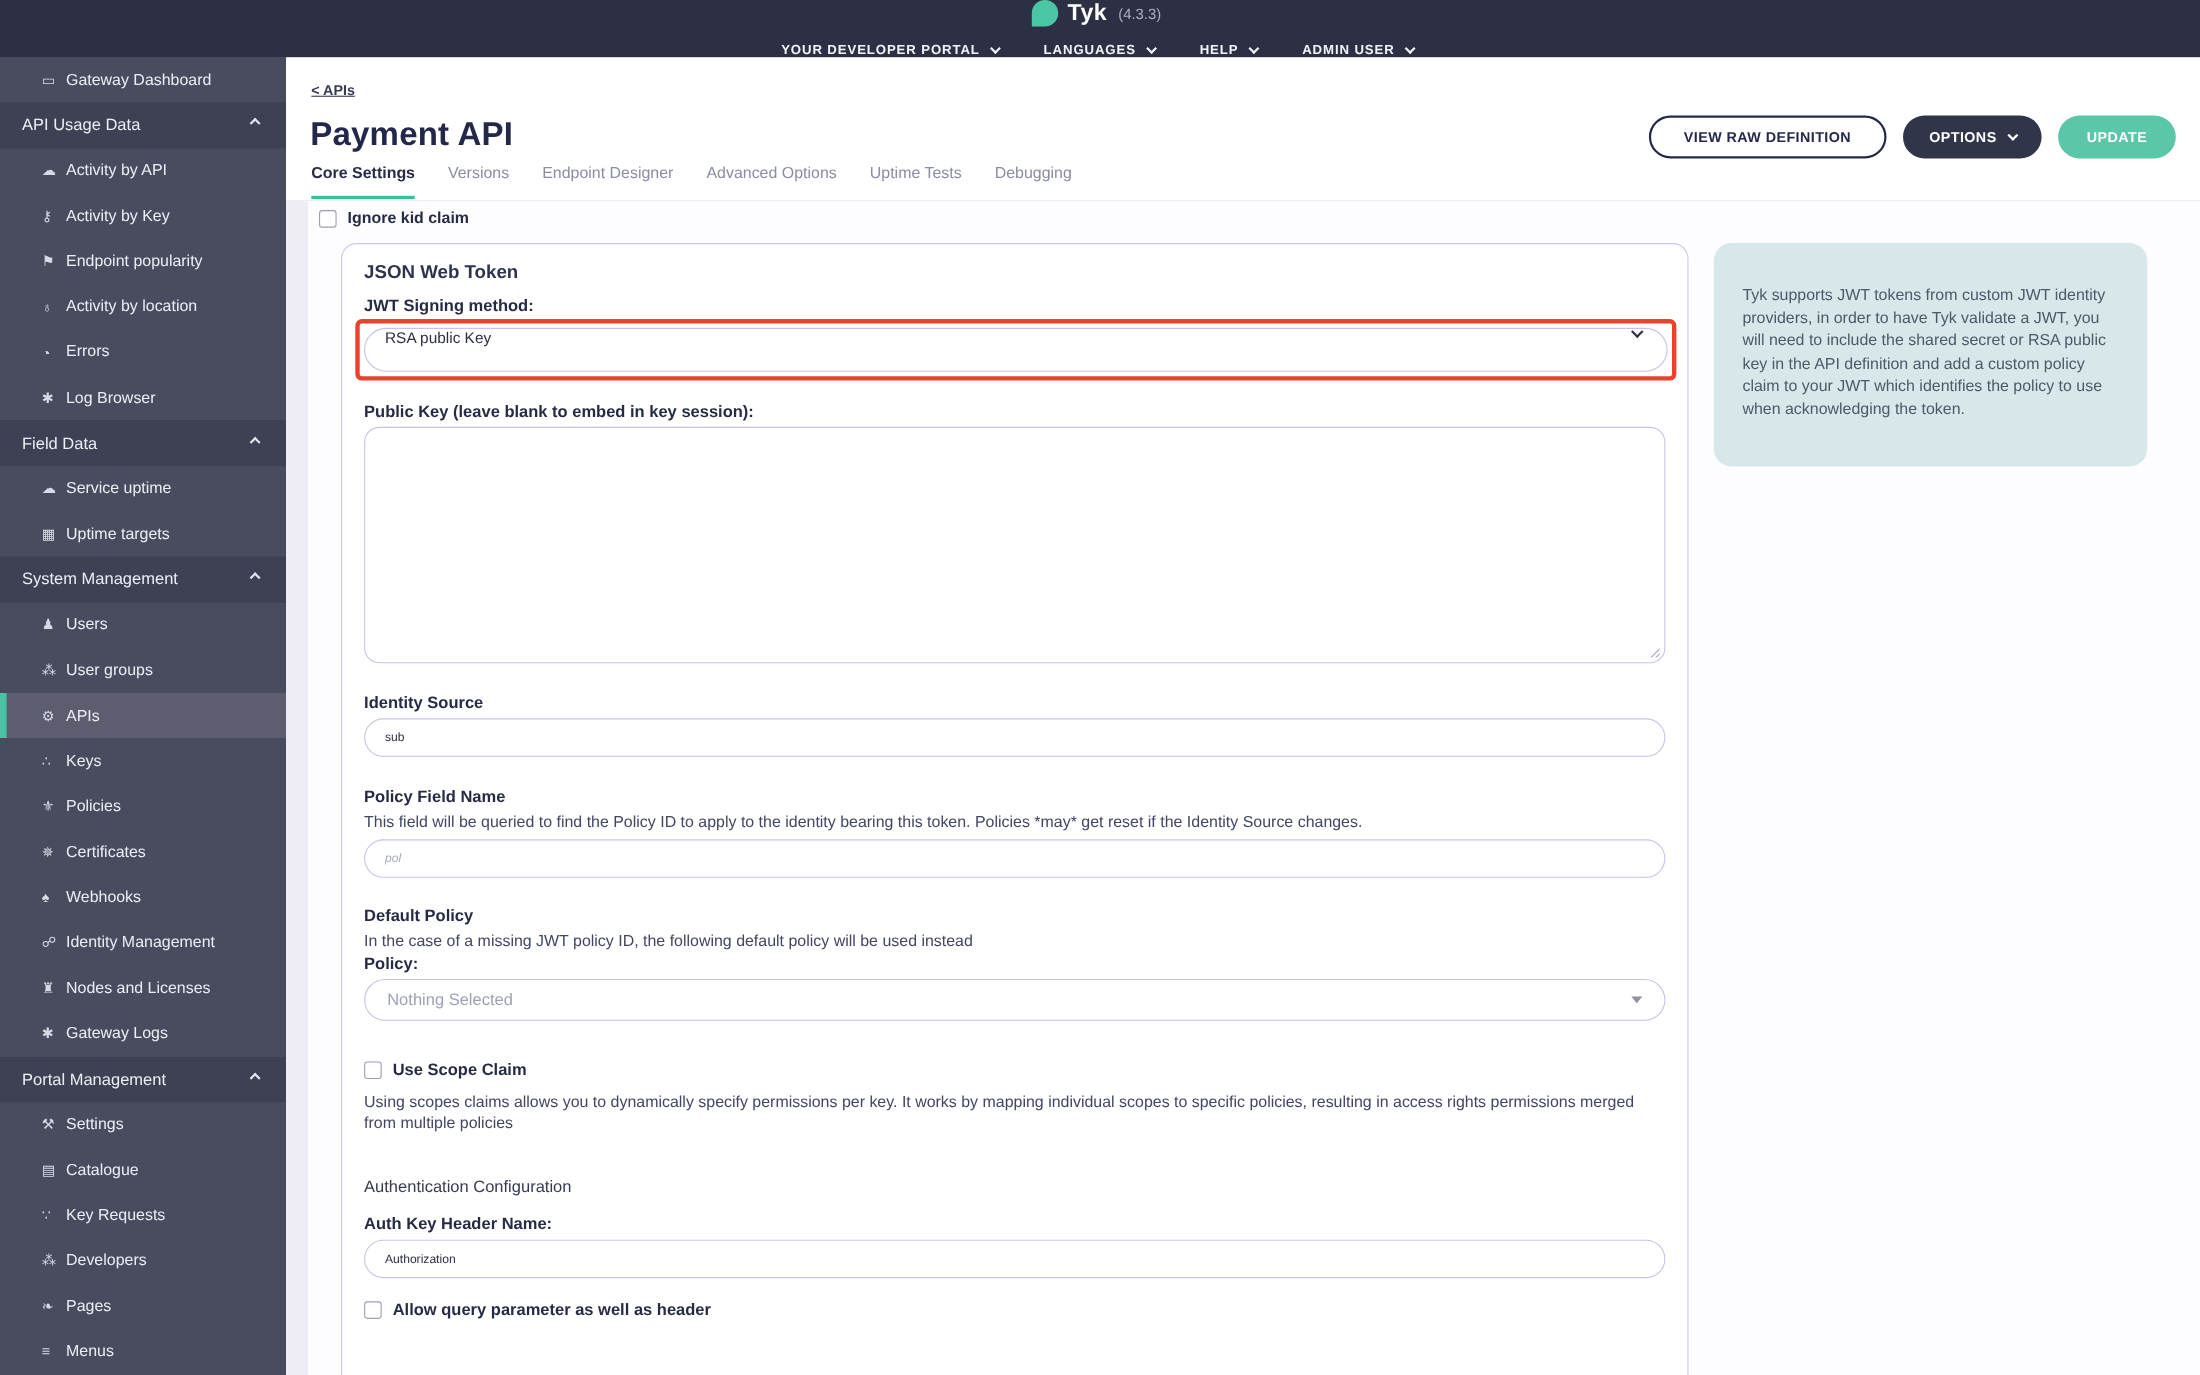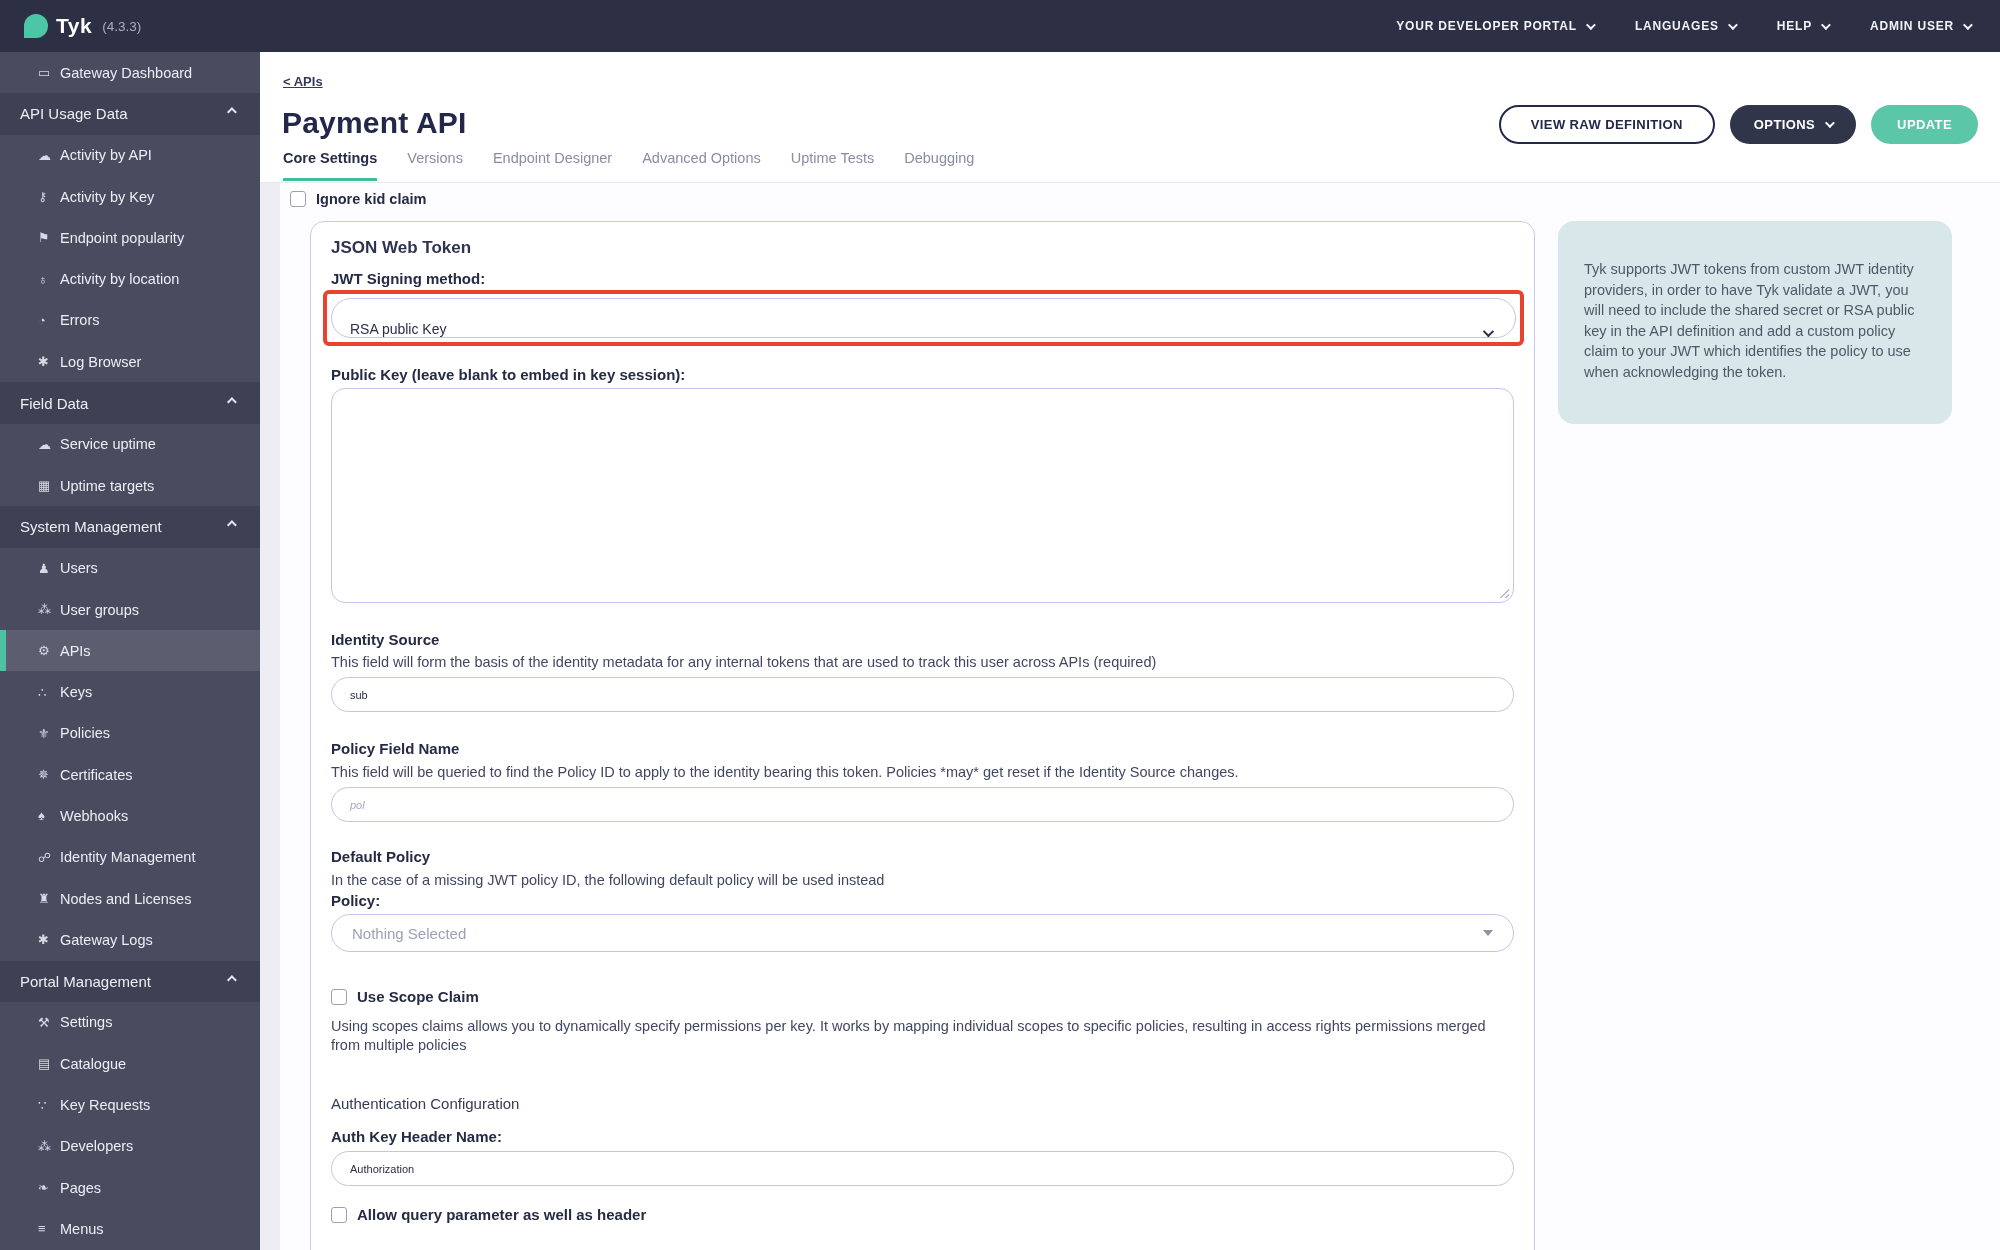--- a/index.html
+++ b/index.html
@@ -2,21 +2,21 @@
 <html><head>
 <meta charset="utf-8">
 <style>
   * { margin:0; padding:0; box-sizing:border-box; }
   html,body { width:2000px; height:1250px; overflow:hidden; background:#fff;
     font-family:"Liberation Sans","DejaVu Sans",sans-serif; }
 
   
   .topbar { position:absolute; left:0; top:0; width:2000px; height:52px;
     background:#2d3044; display:flex; align-items:center; justify-content:space-between;
-    padding:0 30px 0 24px; z-index:5; }
+    padding:0 30px 0 24px; z-index:5;flex-direction:column; }
   .logo-area { display:flex; align-items:center; gap:8px; }
   .logo-mark { width:24px; height:24px; background:#4cc7a6; border-radius:55% 55% 55% 0; display:inline-block; }
   .logo-text { color:#fff; font-size:21px; font-weight:bold; letter-spacing:.5px; }
   .version { color:#a9adc4; font-size:13.5px; margin-left:2px; }
   .topbar-menus { display:flex; align-items:center; gap:42px; }
   .tb-menu { display:flex; align-items:center; gap:9px; color:#f2f3f8; font-size:12px;
     font-weight:bold; letter-spacing:.8px; cursor:pointer; }
   .chev { display:inline-block; width:7px; height:7px; border-right:2px solid currentColor;
     border-bottom:2px solid currentColor; transform:rotate(45deg) translateY(-2px); }
 
@@ -60,21 +60,21 @@
   .row-ignore { position:absolute; left:30px; top:8px; }
 
   .jwt-card { position:absolute; left:50px; top:38px; width:1225px; height:1200px;
     background:#fff; border:1px solid #ccc8ec; border-radius:14px; padding:16px 20px 0 20px; }
   .card-heading { font-size:17px; font-weight:700; color:#2e3350; }
   .f-label { font-size:15px; font-weight:bold; color:#262b45; }
   .f-help { font-size:14.5px; color:#414763; line-height:19px; }
 
   .red-box { margin:3px -10px 0 -8px; border:4px solid #e8432d; border-radius:6px; padding:4px; }
   .dropdown { height:40px; border:1px solid #c7c3e8; border-radius:20px; background:#fff;
-    display:flex; align-items:flex-end; justify-content:space-between; padding:0 24px 0 18px; cursor:pointer; }
+    display:flex; align-items:flex-start; justify-content:space-between; padding:0 24px 0 18px; cursor:pointer; }
   .dropdown .dd-value { font-size:14px; color:#2b2f48; }
   .dd-chev { width:8px; height:8px; border-right:2.4px solid #2b3049; border-bottom:2.4px solid #2b3049;
     transform:rotate(45deg) translateY(-2px); }
 
   .ta-wrap { position:relative; margin-top:5px; }
   textarea.pubkey { width:100%; height:215px; border:1px solid #c7c3e8; border-radius:14px;
     resize:none; outline:none; padding:14px 18px; font-size:14px; color:#2b2f48;
     font-family:"Liberation Sans","DejaVu Sans",sans-serif; display:block; }
   .resize-grip { position:absolute; right:5px; bottom:5px; width:11px; height:11px; cursor:nwse-resize;
     background:repeating-linear-gradient(135deg, transparent 0 2px, #b9bccd 2px 3.4px); clip-path:polygon(100% 0,100% 100%,0 100%); }
@@ -306,21 +306,20 @@
         </div>
       </div>
 
       <div class="f-label m-label-pubkey">Public Key (leave blank to embed in key session):</div>
       <div class="ta-wrap">
         <textarea class="pubkey" style=""></textarea>
         <span class="resize-grip"></span>
       </div>
 
       <div class="f-label m-label-identity">Identity Source</div>
-      <div class="f-help m-help-identity">This field will form the basis of the identity metadata for any internal tokens that are used to track this user across APIs (required)</div>
       <input class="pill m-input-identity" value="sub" style="">
 
       <div class="f-label m-label-policyfield">Policy Field Name</div>
       <div class="f-help m-help-policyfield">This field will be queried to find the Policy ID to apply to the identity bearing this token. Policies *may* get reset if the Identity Source changes.</div>
       <input class="pill m-input-policyfield" placeholder="pol" style="">
 
       <div class="f-label m-label-default">Default Policy</div>
       <div class="f-help m-help-default">In the case of a missing JWT policy ID, the following default policy will be used instead</div>
       <div class="f-label m-label-policy">Policy:</div>
       <div class="select m-select-policy">

